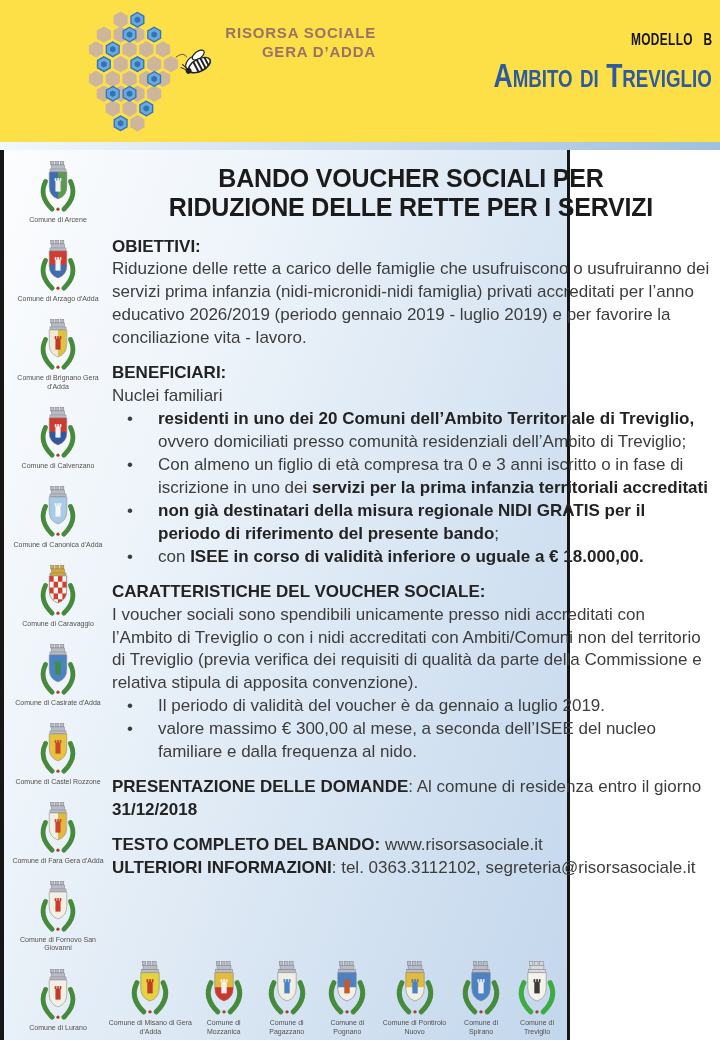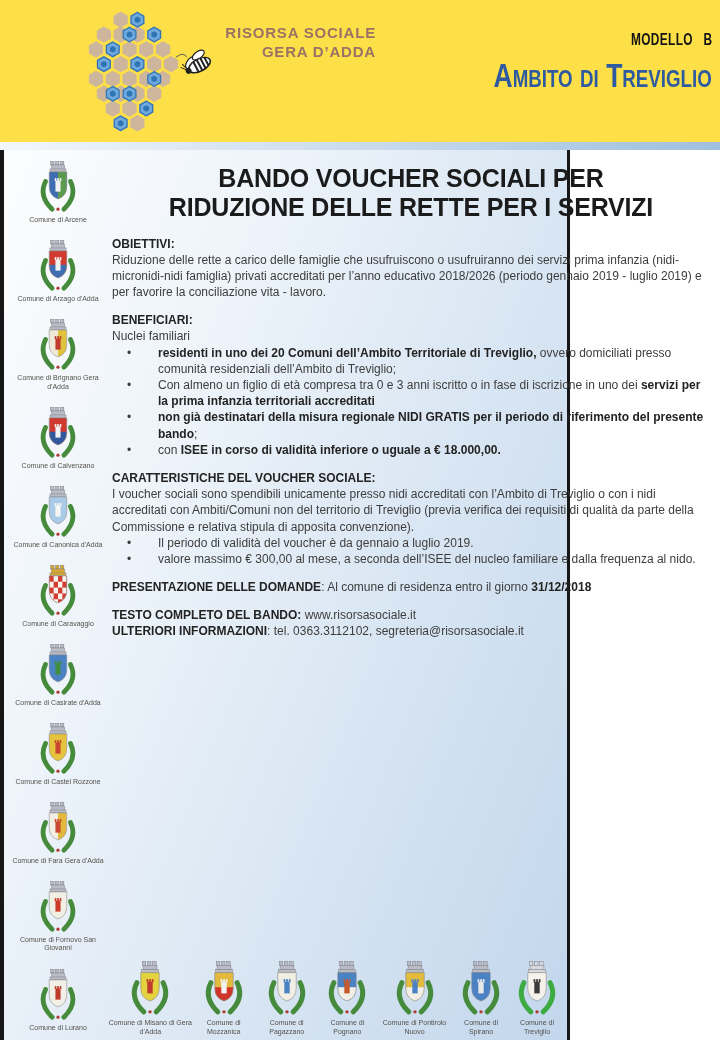--- a/index.html
+++ b/index.html
@@ -30,21 +30,21 @@
               display:flex;justify-content:space-between;align-items:flex-end;}
   .commune{display:flex;flex-direction:column;align-items:center;}
   .crest{width:56px;height:60px;}
   .sidebar .crest{width:54px;height:57px;}
   .crest svg{width:100%;height:100%;display:block;}
   .caption{font-size:7px;color:#53504a;text-align:center;line-height:1.2;margin-top:1px;max-width:94px;}
   
   .main{position:absolute;left:112px;top:14px;width:598px;color:#3d3d3d;}
   .title{text-align:center;font-weight:bold;color:#1b1b1b;font-size:25px;line-height:1.17;
          letter-spacing:-.2px;margin-bottom:13px;}
-  .blk{font-size:12px;line-height:1.35;}
+  .blk{font-size:17px;line-height:1.35;}
   .blk b{color:#232323;}
   .blk.h{font-weight:bold;color:#232323;}
   .blk.mt{margin-top:12px;}
   .blk.li{position:relative;padding-left:46px;}
   .blk.li::before{content:"\2022";position:absolute;left:15px;top:0;color:#3d3d3d;}
 </style>
 </head>
 <body>
 
 <div class="page">
@@ -451,21 +451,21 @@
         </div>
       </div>
 
     <div class="main">
       <div class="title">
         <div>BANDO VOUCHER SOCIALI PER</div>
         <div>RIDUZIONE DELLE RETTE PER I SERVIZI</div>
       </div>
       <div id="blocks">
           <div class="blk h"><b>OBIETTIVI:</b></div>
-          <div class="blk p"><span>Riduzione delle rette a carico delle famiglie che usufruiscono o usufruiranno dei servizi prima infanzia (nidi-micronidi-nidi famiglia) privati accreditati per l’anno educativo 2018/2026 (periodo gennaio 2019 - luglio 2019) e per favorire la conciliazione vita - lavoro.</span></div>
+          <div class="blk p"><span>Riduzione delle rette a carico delle famiglie che usufruiscono o usufruiranno dei servizi prima infanzia (nidi-micronidi-nidi famiglia) privati accreditati per l’anno educativo 2026/2019 (periodo gennaio 2019 - luglio 2019) e per favorire la conciliazione vita - lavoro.</span></div>
           <div class="blk h mt"><b>BENEFICIARI:</b></div>
           <div class="blk p"><span>Nuclei familiari</span></div>
           <div class="blk li"><b>residenti in uno dei 20 Comuni dell’Ambito Territoriale di Treviglio,</b><span> ovvero domiciliati presso comunità residenziali dell’Ambito di Treviglio;</span></div>
           <div class="blk li"><span>Con almeno un figlio di età compresa tra 0 e 3 anni iscritto o in fase di iscrizione in uno dei </span><b>servizi per la prima infanzia territoriali accreditati</b></div>
           <div class="blk li"><b>non già destinatari della misura regionale NIDI GRATIS per il periodo di riferimento del presente bando</b><span>;</span></div>
           <div class="blk li"><span>con </span><b>ISEE in corso di validità inferiore o uguale a € 18.000,00.</b></div>
           <div class="blk h mt"><b>CARATTERISTICHE DEL VOUCHER SOCIALE:</b></div>
           <div class="blk p"><span>I voucher sociali sono spendibili unicamente presso nidi accreditati con l’Ambito di Treviglio o con i nidi accreditati con Ambiti/Comuni non del territorio di Treviglio (previa verifica dei requisiti di qualità da parte della Commissione e relativa stipula di apposita convenzione).</span></div>
           <div class="blk li"><span>Il periodo di validità del voucher è da gennaio a luglio 2019.</span></div>
           <div class="blk li"><span>valore massimo € 300,00 al mese, a seconda dell’ISEE del nucleo familiare e dalla frequenza al nido.</span></div>

